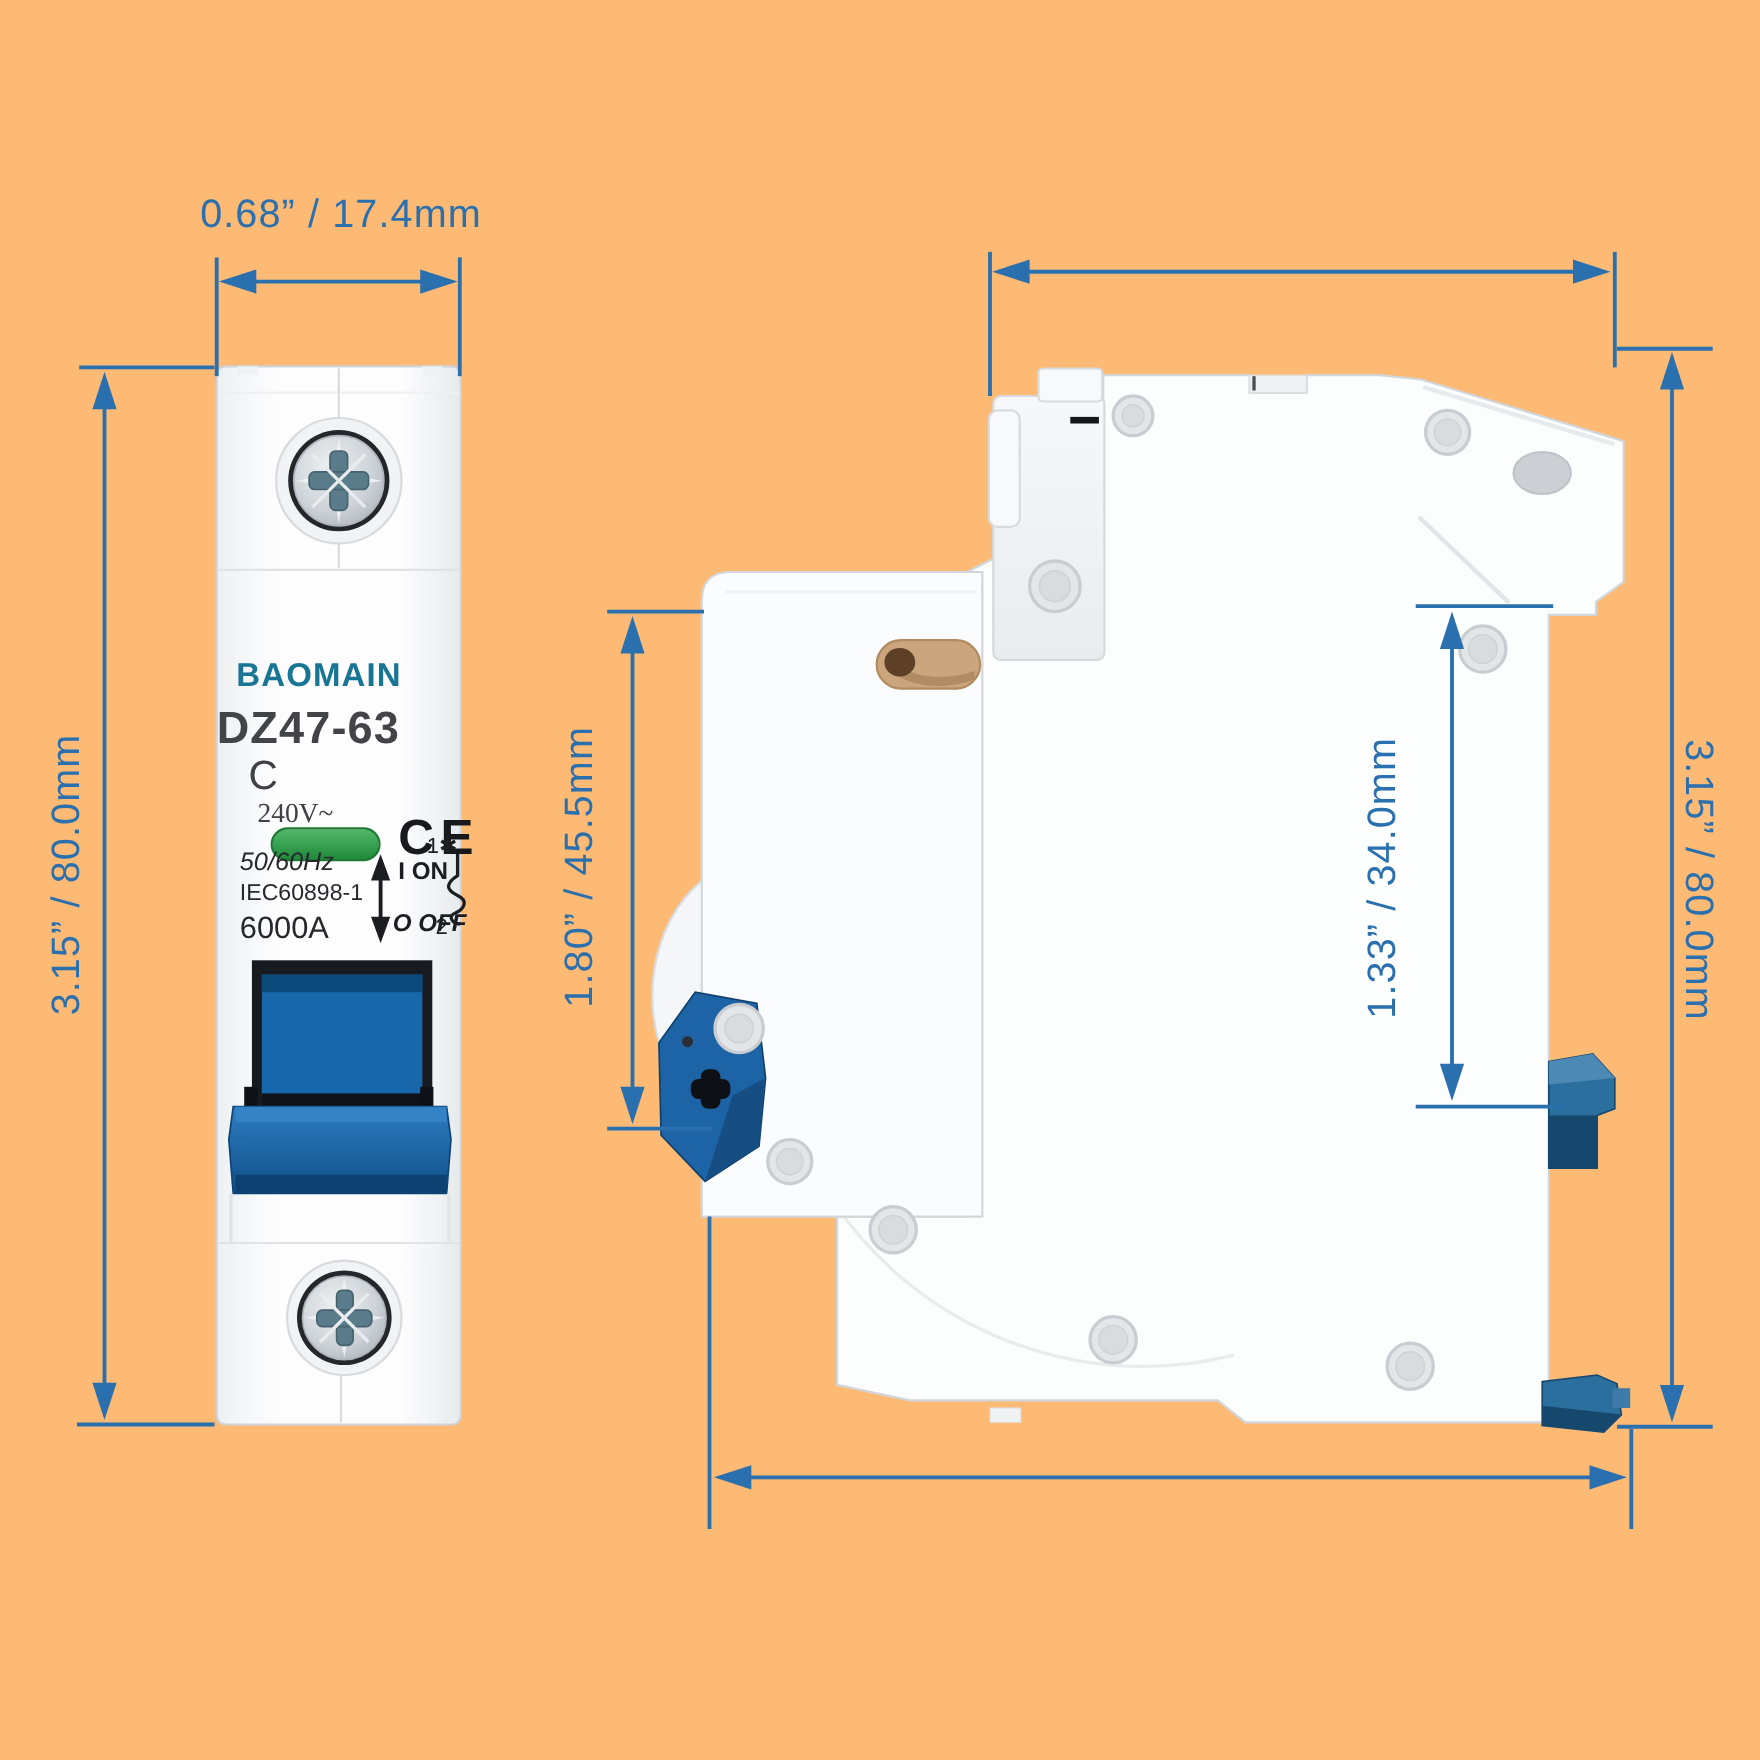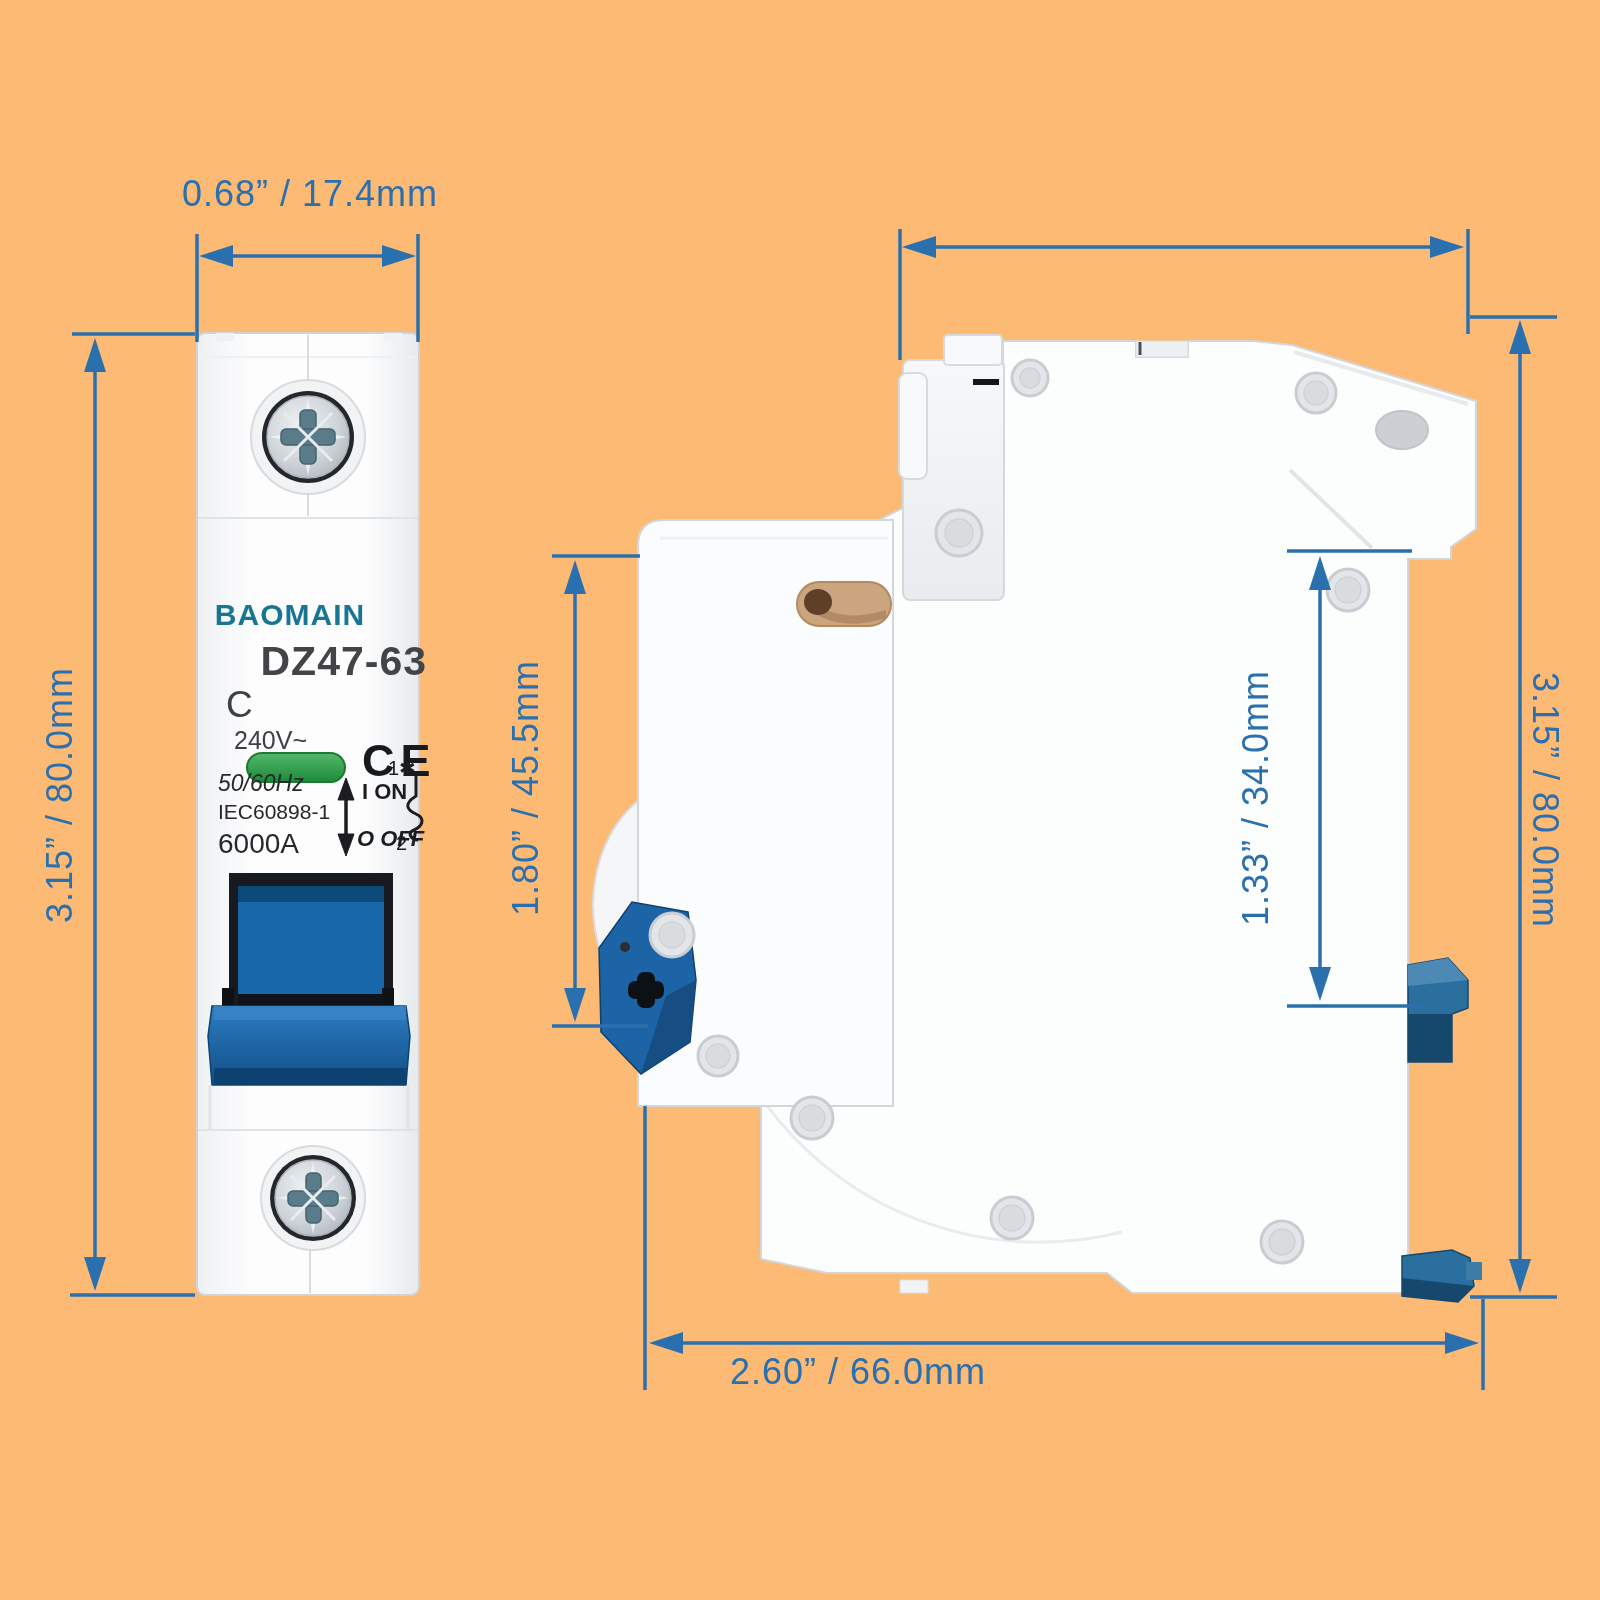--- a/index.html
+++ b/index.html
@@ -5,21 +5,21 @@
   html,body{margin:0;padding:0;background:#ffffff;}
   #stage{position:relative;width:1600px;height:1600px;background:#fdba74;overflow:hidden;
          font-family:"Liberation Sans",sans-serif;}
   #scene{position:absolute;left:0;top:0;}
   .lbl{position:absolute;color:#2b70ae;font-size:36px;letter-spacing:1px;text-align:center;
        white-space:nowrap;line-height:44px;height:44px;}
   .vert{transform:rotate(-90deg);transform-origin:center;}
   .vert-cw{transform:rotate(90deg);transform-origin:center;}
   .plbl{position:absolute;white-space:nowrap;color:#3e4045;}
   .brand{font-weight:bold;color:#187594;font-size:30px;letter-spacing:1px;width:186px;text-align:center;}
-  .model{font-weight:bold;color:#424448;font-size:41px;width:186px;text-align:right;letter-spacing:1px;padding-left:44px;}
+  .model{font-weight:bold;color:#424448;font-size:41px;width:186px;text-align:left;letter-spacing:1px;}
   .curve{font-size:37px;color:#3e4045;}
   .volt{font-size:25px;color:#3e4045;}
   .ce{font-size:45px;font-weight:bold;color:#17191c;letter-spacing:6px;}
   .spec{font-size:23px;color:#26282c;font-style:italic;}
   .spec2{font-size:21px;color:#26282c;}
   .spec3{font-size:28px;color:#26282c;}
   .sw{font-size:22px;color:#1b1d20;font-weight:bold;}
   .pole{font-size:20px;color:#1b1d20;}
   .greenpill{position:absolute;left:246px;top:752px;width:100px;height:31px;border-radius:16px;
      background:linear-gradient(#53b76a,#1f8c3a);border:2px solid #1d7a34;box-sizing:border-box;}
@@ -240,26 +240,25 @@
       <polygon points="1479,1343 1445,1332 1445,1354" stroke="none"></polygon>
     </g>
   </g>
 </svg>
 
 <div class="lbl" style="left:115px;top:172px;width:390px;">0.68” / 17.4mm</div>
 <div class="lbl vert" style="left:-150px;top:773px;width:420px;">3.15” / 80.0mm</div>
 <div class="lbl vert" style="left:316px;top:766px;width:420px;">1.80” / 45.5mm</div>
 <div class="lbl vert" style="left:1046px;top:776px;width:420px;">1.33” / 34.0mm</div>
 <div class="lbl vert-cw" style="left:1335px;top:778px;width:420px;">3.15” / 80.0mm</div>
-<div class="lbl" style="left:658px;top:1350px;width:400px;">2.60” / 66.0mm</div>
 
 <div class="plbl brand" style="left:197px;top:598px;">BAOMAIN</div>
 <div class="plbl model" style="left:197px;top:638px;">DZ47-63</div>
 <div class="plbl curve" style="left:226px;top:684px;">C</div>
-<div class="plbl volt" style="left:234px;top:726px;">240V~</div>
+<div class="plbl volt" style="left:234px;top:726px;font-family:Liberation Serif, serif;">240V~</div>
 <div class="greenpill"></div>
 <div class="plbl ce" style="left:362px;top:735px;">CE</div>
 <div class="plbl spec" style="left:218px;top:770px;">50/60Hz</div>
 <div class="plbl spec2" style="left:218px;top:800px;">IEC60898-1</div>
 <div class="plbl spec3" style="left:218px;top:828px;">6000A</div>
 <div class="plbl sw" style="left:362px;top:779px;">I ON</div>
 <div class="plbl sw" style="left:357px;top:826px;font-style:italic;">O OFF</div>
 <div class="plbl pole" style="left:388px;top:756px;">1✱</div>
 <div class="plbl pole" style="left:396px;top:832px;">2</div>
 

